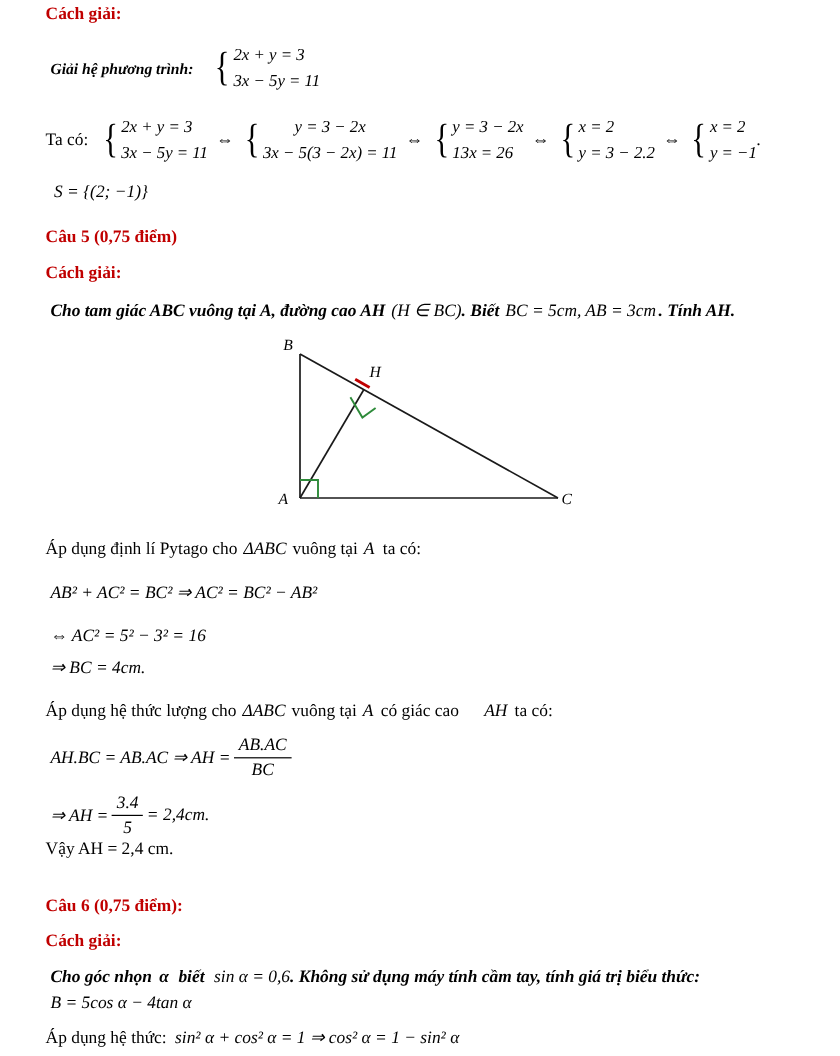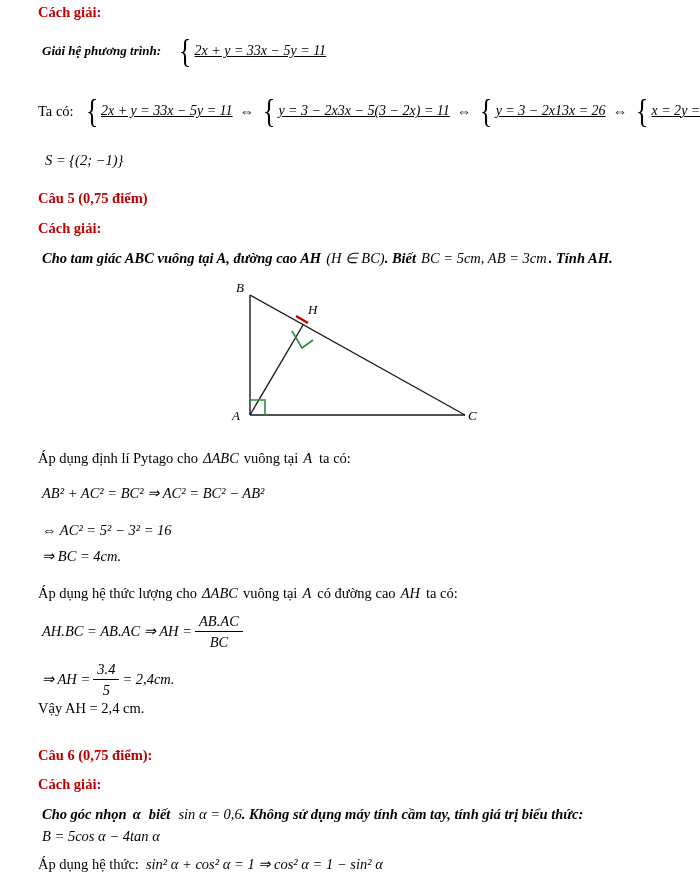--- a/index.html
+++ b/index.html
@@ -55,23 +55,22 @@
   .brace {
     font-size: 34px;
     line-height: 0.9;
     font-weight: 300;
     transform: scaleX(0.75);
     display: inline-block;
     margin-right: 1px;
   }
   .sys-rows {
     display: inline-flex;
-    flex-direction: row;
+    flex-direction: column;
     justify-content: space-between;
-    text-decoration: underline;
   }
   .sys-rows span {
     display: block;
     font-style: italic;
     font-size: 14px;
     line-height: 1.55;
     white-space: nowrap;
   }
   .op {
     margin: 0 7px;
@@ -223,22 +222,22 @@
 
   <div class="blk mathline ital" style="left:42px; top:522px;">⇔ AC² = 5² − 3² = 16</div>
 
   <div class="blk mathline ital" style="left:42px; top:548px;">⇒ BC = 4cm.</div>
 
   <div class="blk mathline" style="left:38px; top:585px;">
     <span>Áp dụng hệ thức lượng cho</span>
     <span class="ital" style="margin-left:5px;">ΔABC</span>
     <span style="margin-left:5px;">vuông tại</span>
     <span class="ital" style="margin-left:5px;">A</span>
-    <span style="margin-left:6px;">có đường cao</span>
-    <span class="ital" style="margin-left:5px;">AH</span>
+    <span style="margin-left:6px;">có giác cao</span>
+    <span class="ital" style="margin-left:21px;">AH</span>
     <span style="margin-left:6px;">ta có:</span>
   </div>
 
   <div class="blk mathline" style="left:42px; top:612px;">
     <span class="ital">AH.BC = AB.AC ⇒ AH =</span>
     <span class="frac">
       <span class="num">AB.AC</span>
       <span class="den">BC</span>
     </span>
   </div>

